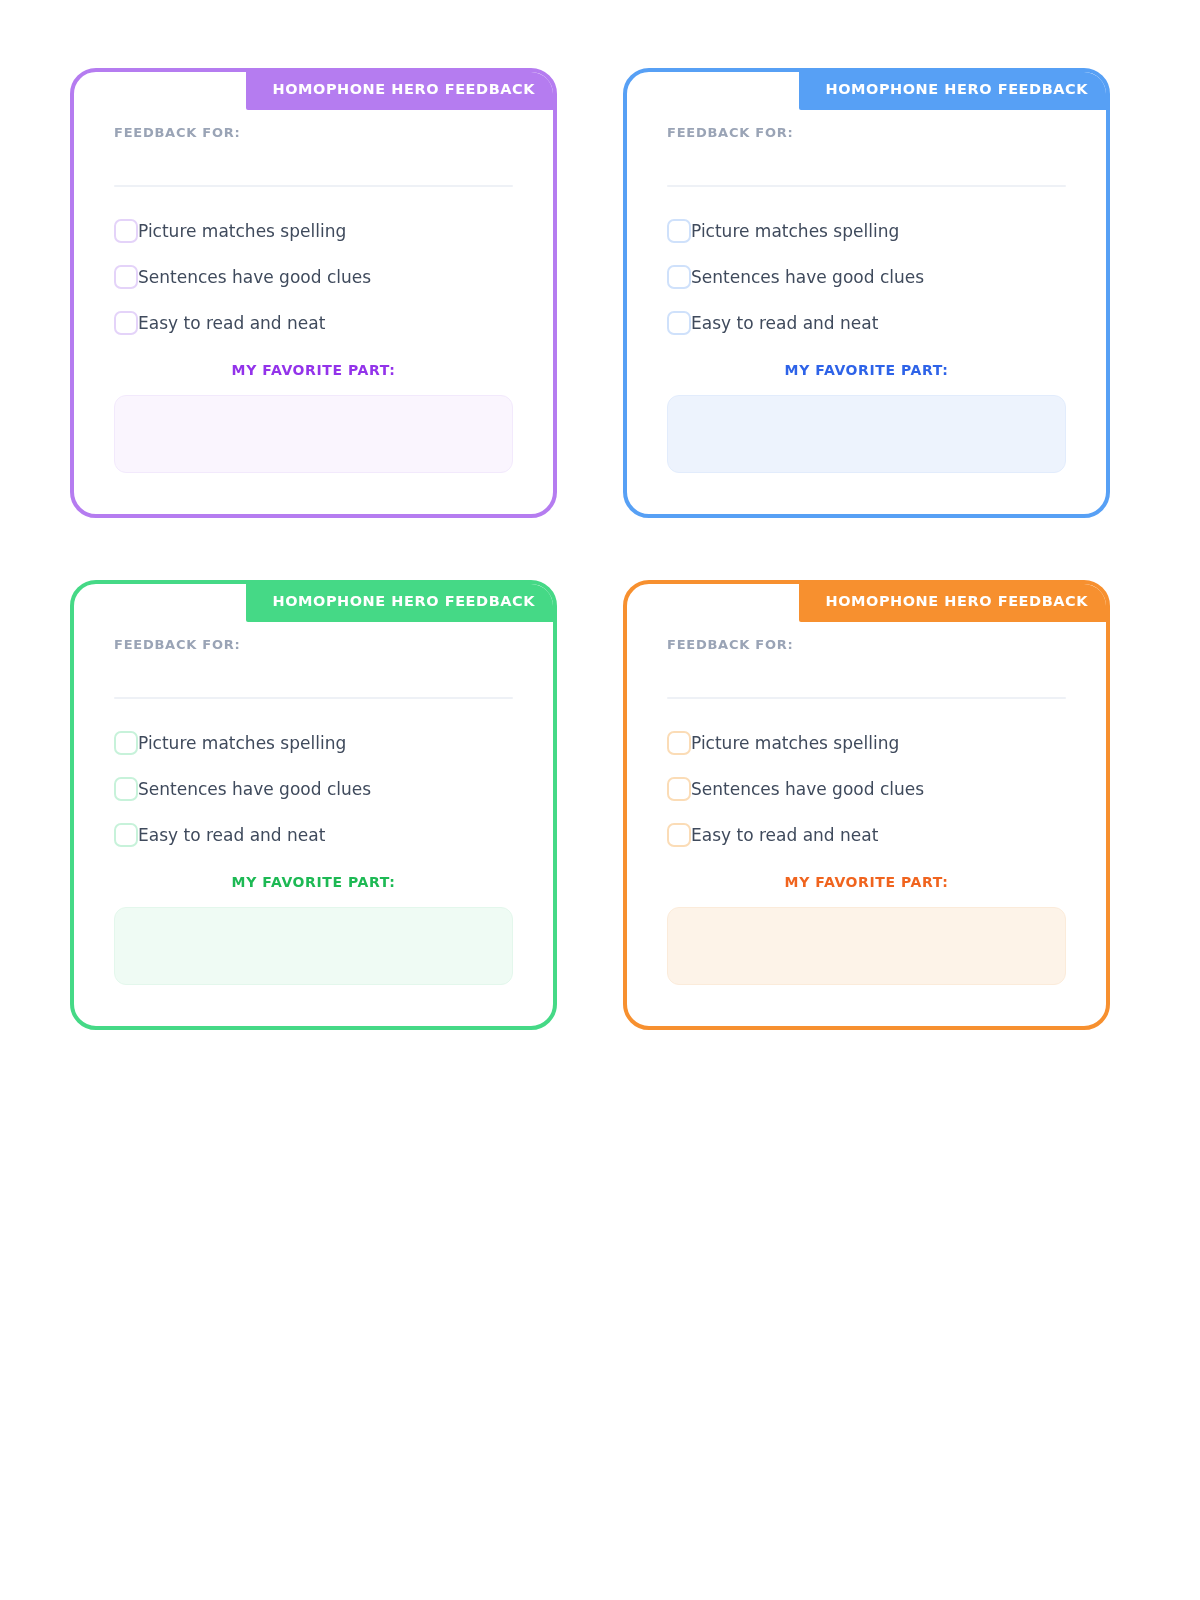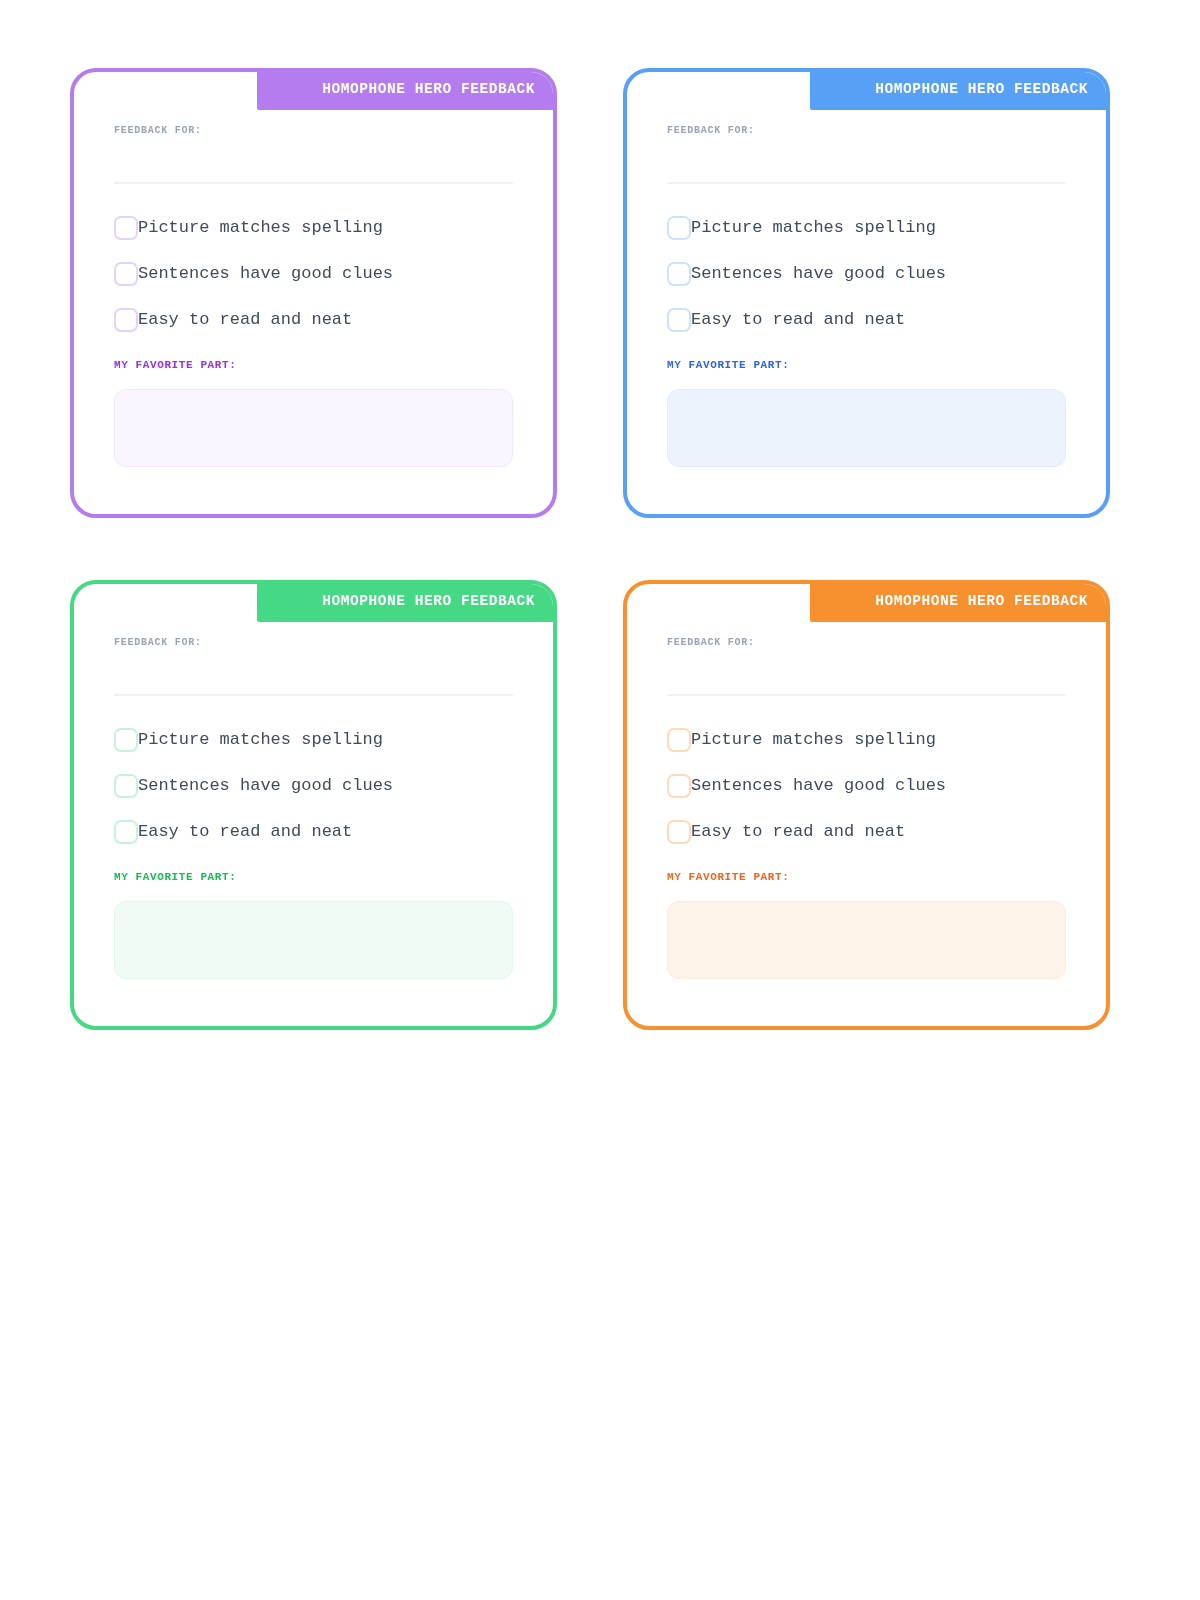--- a/index.html
+++ b/index.html
@@ -21,21 +21,20 @@
     box-sizing: border-box;
     padding: 68px 70px 0 70px;
   }
 
   .card-grid {
     display: grid;
     grid-template-columns: 487px 487px;
     grid-template-rows: 450px 450px;
     column-gap: 66px;
     row-gap: 62px;
-    font-family: Liberation Mono, monospace;
   }
 
   
   .card {
     position: relative;
     box-sizing: border-box;
     background: #ffffff;
     border: 4px solid var(--accent);
     border-radius: 26px;
     padding: 54px 40px 30px 40px;
@@ -63,21 +62,21 @@
     font-size: 14.5px;
     font-weight: 700;
     letter-spacing: 0.55px;
     white-space: nowrap;
     line-height: 1;
   }
 
   
   .feedback-for-label {
     color: #9aa4b6;
-    font-size: 10px;
+    font-size: 13px;
     font-weight: 700;
     letter-spacing: 0.75px;
     line-height: 1;
     margin: 0 0 46px 0;
   }
   .name-rule {
     height: 2px;
     background: #eef1f6;
     border-radius: 2px;
     margin: 0 0 28px 0;
@@ -110,25 +109,26 @@
     color: #3f4a5c;
     font-size: 17px;
     font-weight: 500;
     line-height: 1.2;
     white-space: nowrap;
   }
 
   
   .favorite-label {
     color: var(--accent-strong);
-    font-size: 11px;
+    font-size: 14px;
     font-weight: 700;
     letter-spacing: 0.6px;
     line-height: 1;
     margin: 0 0 18px 0;
+    text-align: center;
   }
   .favorite-box {
     height: 78px;
     border-radius: 12px;
     background: var(--tint);
     border: 1px solid var(--tint-border);
     box-sizing: border-box;
   }
 
   

